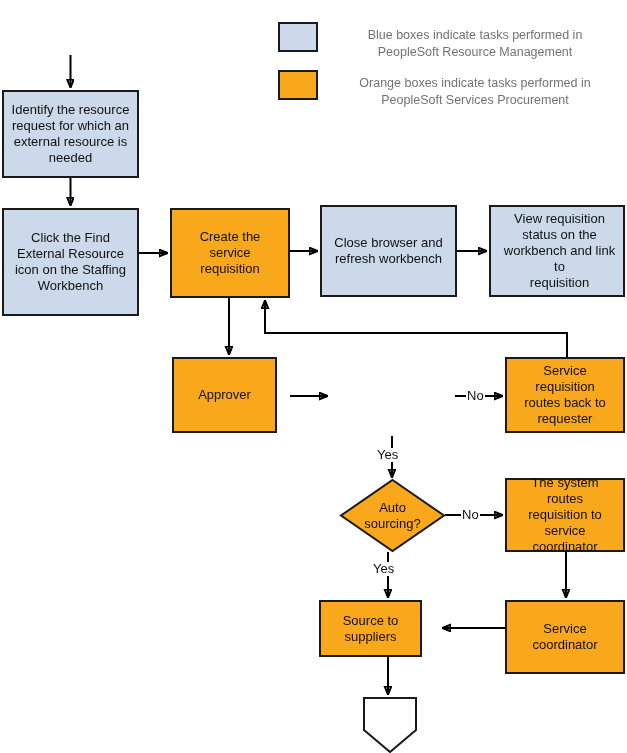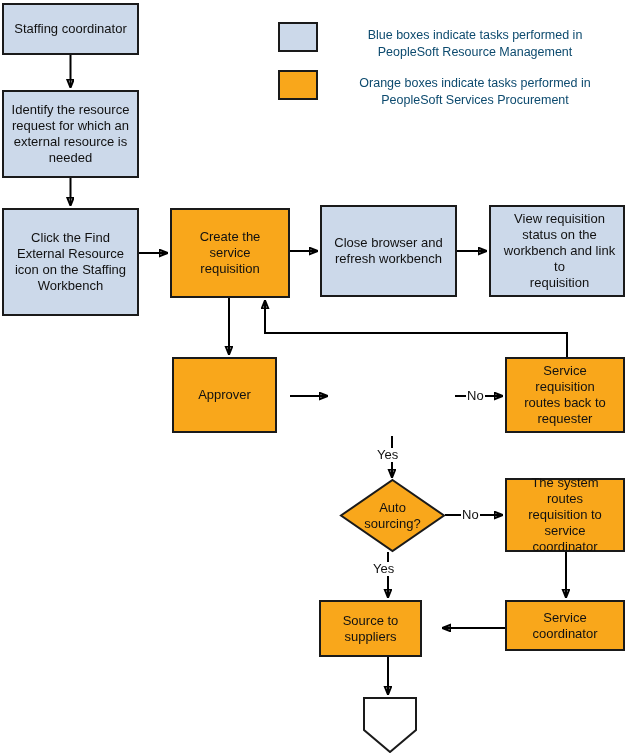--- a/index.html
+++ b/index.html
@@ -98,21 +98,21 @@
     position: absolute;
     box-sizing: border-box;
     border: 2px solid #1a1a1a;
   }
   .legend-swatch.blue   { background: #ccd9ea; }
   .legend-swatch.orange { background: #f9a71b; }
   .legend-text {
     position: absolute;
     font-size: 12.5px;
     line-height: 17px;
-    color: #0c4a6e;
+    color: #737373;
     text-align: center;
     white-space: pre-line;
   }
 </style>
 </head>
 <body>
 
 <div id="canvas">
 
   <svg id="connectors" viewBox="0 0 627 753" width="627" height="753">
@@ -154,23 +154,20 @@
   </svg>
 
   <div class="legend-swatch blue" style="left:278px; top:22px; width:40px; height:30px;"></div>
   <div class="legend-text" style="left:330px; top:27px; width:290px;">Blue boxes indicate tasks performed in
 PeopleSoft Resource Management</div>
 
   <div class="legend-swatch orange" style="left:278px; top:70px; width:40px; height:30px;"></div>
   <div class="legend-text" style="left:330px; top:75px; width:290px;">Orange boxes indicate tasks performed in
 PeopleSoft Services Procurement</div>
 
-  <div class="node blue" style="left:2px; top:3px; width:137px; height:52px;">
-    <span class="node-text">Staffing coordinator</span>
-  </div>
 
   <div class="node blue" style="left:2px; top:90px; width:137px; height:88px;">
     <span class="node-text">Identify the resource
 request for which an
 external resource is
 needed</span>
   </div>
 
   <div class="node blue" style="left:2px; top:208px; width:137px; height:108px;">
     <span class="node-text">Click the Find
@@ -219,21 +216,21 @@
     <span class="node-text">The system routes
 requisition to
 service coordinator</span>
   </div>
 
   <div class="node orange" style="left:319px; top:600px; width:103px; height:57px;">
     <span class="node-text">Source to
 suppliers</span>
   </div>
 
-  <div class="node orange" style="left:505px; top:600px; width:120px; height:51px;">
+  <div class="node orange" style="left:505px; top:600px; width:120px; height:74px;">
     <span class="node-text">Service
 coordinator</span>
   </div>
 
   <div class="terminator" style="left:362px; top:696px; width:56px; height:57px;">
     <svg width="56" height="57" viewBox="0 0 56 57">
       <polygon points="2,2 54,2 54,34 28,56 2,34" fill="#ffffff" stroke="#1a1a1a" stroke-width="2"></polygon>
     </svg>
   </div>
 

